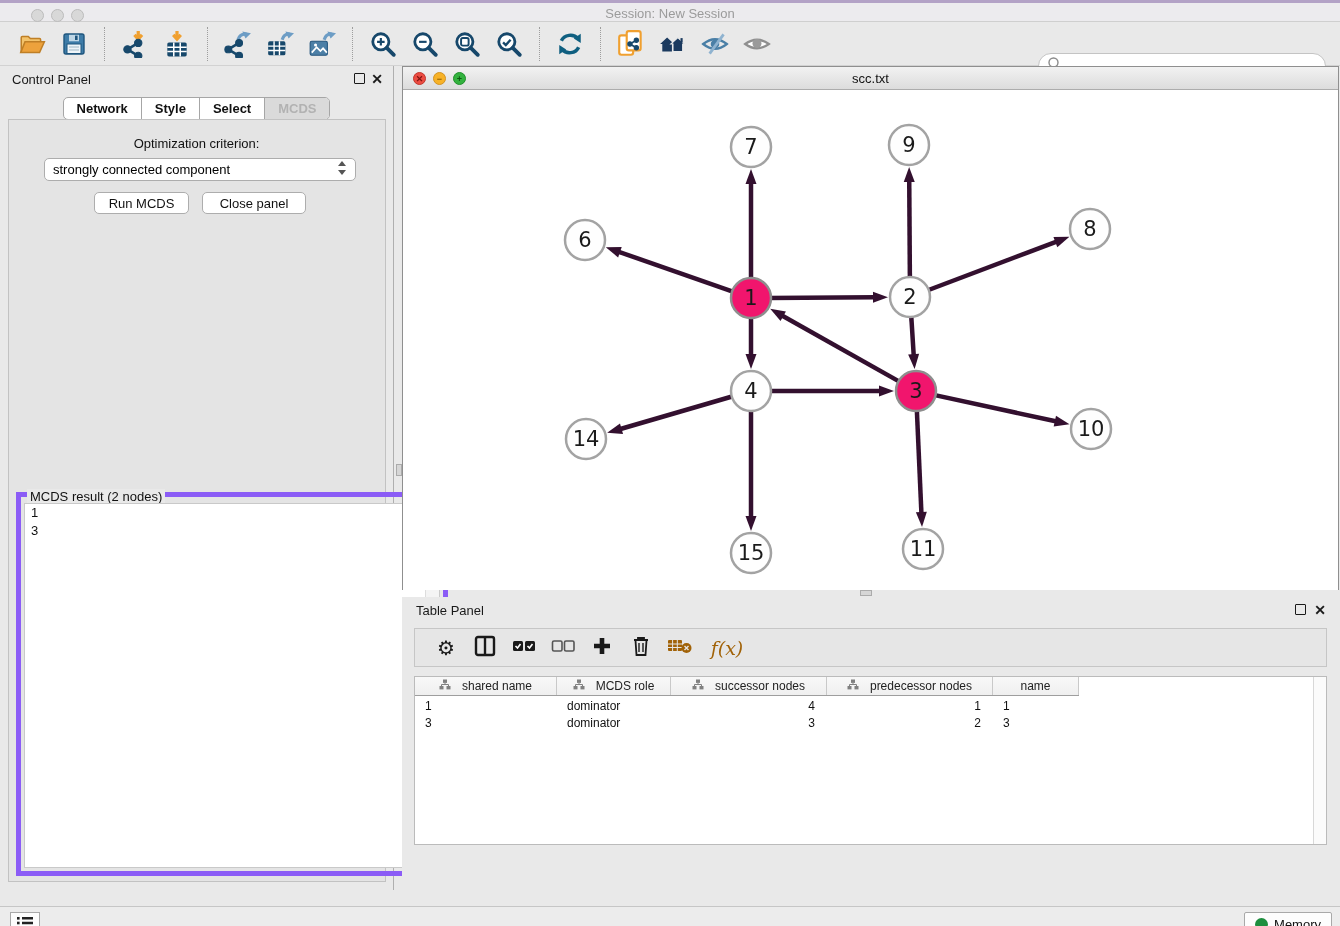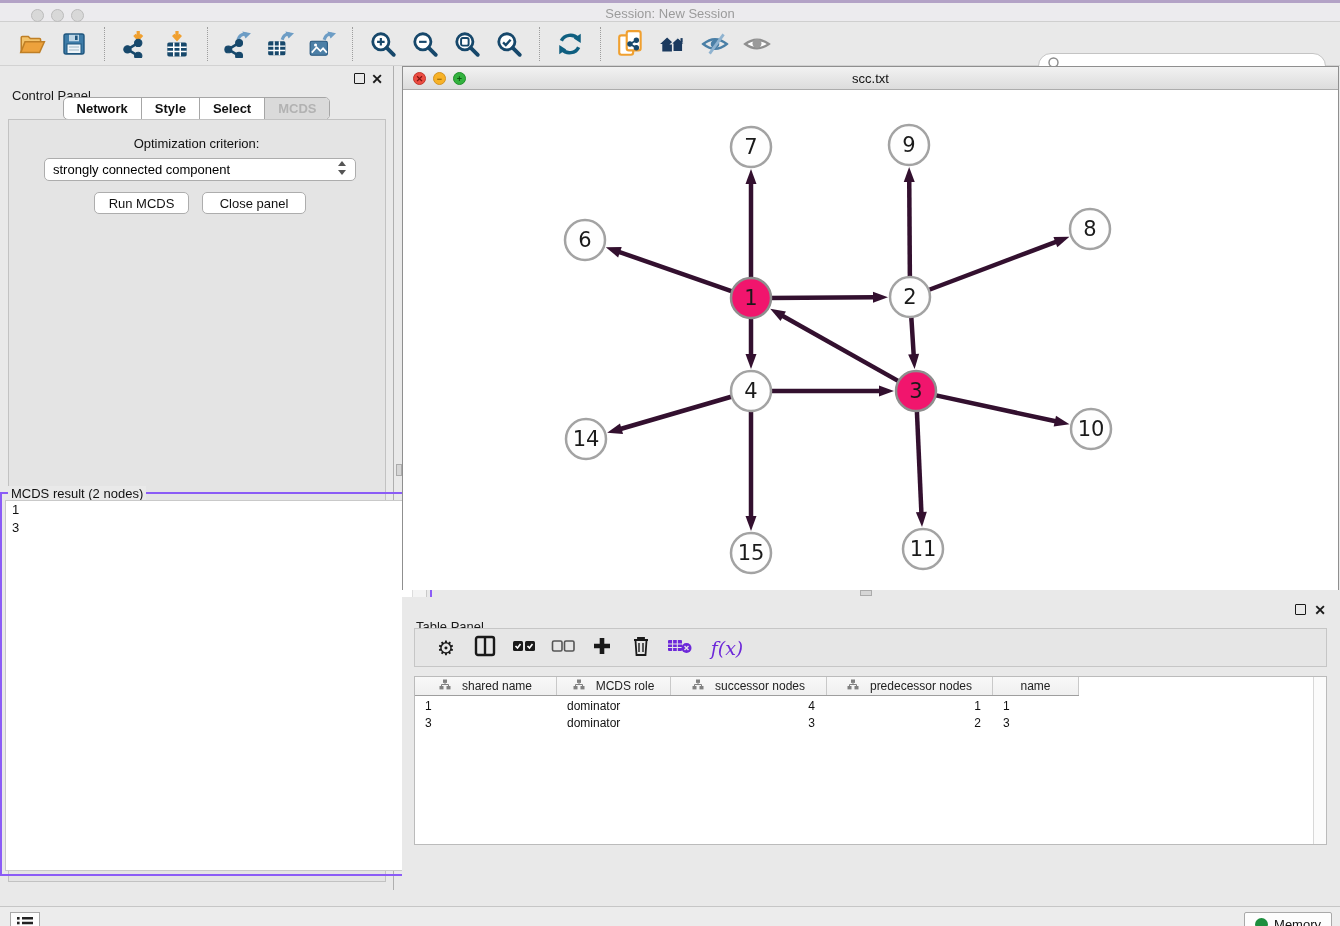--- a/index.html
+++ b/index.html
@@ -21,40 +21,40 @@
   .tb-sep { width:1px; height:34px; border-left:1px dotted #9D9D9D; margin:0 4px; }
   .tb-btn { width:42px; height:38px; display:flex; align-items:center; justify-content:center; cursor:pointer; }
   .tb-btn svg { display:block; }
   #searchbox { position:absolute; right:14px; top:31px; width:288px; height:26px;
     background:#fff; border:1px solid #C4C4C4; border-radius:13px; display:flex; align-items:center; padding-left:8px; }
   #searchbox input { border:none; outline:none; flex:1; font-size:13px; background:transparent; height:20px; }
 
   
   #control-panel { position:absolute; left:0; top:66px; width:394px; height:824px;
     background:#E9E9E9; border-right:1px solid #AFAFAF; }
-  .panel-head { position:absolute; left:12px; top:6px; font-size:13px; color:#1A1A1A;margin-top:16px; }
+  .panel-head { position:absolute; left:12px; top:6px; font-size:13px; color:#1A1A1A; }
   .float-icon { position:absolute; width:11px; height:11px; border:1.5px solid #1A1A1A; border-radius:1px; cursor:pointer; }
   .close-icon { position:absolute; font-size:14px; font-weight:bold; color:#1A1A1A; cursor:pointer; line-height:11px; }
   .seg { display:inline-flex; background:#fff; border:1px solid #A6A6A6; border-radius:5px;
     overflow:hidden; font-size:13px; font-weight:600; color:#111; }
   .seg > div { padding:3px 13px; border-left:1px solid #A6A6A6; cursor:pointer; white-space:nowrap; }
   .seg > div:first-child { border-left:none; }
   .seg > div.disabled { background:#DADADA; color:#B2B2B2; }
   #cp-tabs { position:absolute; left:0; right:0; top:31px; display:flex; justify-content:center; }
   #cp-content { position:absolute; left:8px; top:53px; width:378px; height:763px;
     background:#E4E4E4; border:1px solid #C2C2C2; }
   #opt-label { position:absolute; left:0; right:0; top:70px; text-align:center; font-size:13px; color:#111; }
   #opt-select { position:absolute; left:44px; top:92px; width:312px; height:23px; background:#fff;
     border:1px solid #ADADAD; border-radius:5px; font-size:13px; display:flex; align-items:center;
     padding:0 8px; cursor:pointer; }
   #opt-select .val { flex:1; }
   .btn { position:absolute; height:22px; background:#fff; border:1px solid #ADADAD; border-radius:5px;
     font-size:13px; color:#111; display:flex; align-items:center; justify-content:center; cursor:pointer; padding:0 12px; }
-  #result-fs { position:absolute; left:0; top:426px; width:432px; height:384px;
-    border:2px solid #8b5cf6; }
+  #result-fs { position:absolute; left:16px; top:426px; width:432px; height:384px;
+    border:5px solid #8b5cf6; }
   #result-legend { position:absolute; left:6px; top:-8px; background:#E9E9E9; padding:0 3px; font-size:13px; color:#111; }
   #result-box { position:absolute; left:3px; top:6px; right:3px; bottom:3px; background:#fff;
     border:1px solid #C9C9C9; font-size:13px; color:#111; }
   #result-box .line { padding:1px 6px; line-height:16px; }
   #result-scroll { position:absolute; top:0; right:0; bottom:0; width:14px; background:#F4F4F4; border-left:1px solid #DDD; }
 
   
   #net-window { position:absolute; left:402px; top:66px; width:937px; height:524px;
     background:#fff; border:1px solid #8F8F8F; }
   #net-titlebar { position:absolute; left:0; top:0; right:0; height:23px;
@@ -64,21 +64,21 @@
     font-size:9px; font-weight:bold; text-align:center; line-height:13px; cursor:pointer; }
   #net-canvas { position:absolute; left:0; top:23px; width:935px; height:500px; background:#fff; }
   #graph-svg text { font-family:"DejaVu Sans", sans-serif; }
   .split-handle { position:absolute; background:#D6D6D6; border:1px solid #ABABAB; }
 
   
   #table-panel { position:absolute; left:402px; top:597px; width:938px; height:293px; background:#E9E9E9; }
   #tp-toolbar { position:absolute; left:12px; top:31px; width:913px; height:39px;
     background:#E6E6E6; border:1px solid #C6C6C6; display:flex; align-items:center; gap:9px; padding-left:16px; }
   .tp-btn { width:30px; height:30px; display:flex; align-items:center; justify-content:center; cursor:pointer; color:#1A1A1A; }
-  .tp-btn.disabled { color:#6d28d9; cursor:default; }
+  .tp-btn.disabled { color:#a16207; cursor:default; }
   #tp-table { position:absolute; left:12px; top:79px; width:913px; height:169px; background:#fff; border:1px solid #BBB; }
   #tp-header { position:absolute; left:0; top:0; height:19px; display:flex;
     background:linear-gradient(#F8F8F8,#EFEFEF); border-bottom:1px solid #9E9E9E; }
   .th { display:flex; align-items:center; justify-content:center; gap:11px; font-size:12px; color:#222;
     border-right:1px solid #C9C9C9; height:18px; cursor:pointer; }
   .tr { position:absolute; left:0; display:flex; height:17px; }
   .td { font-size:12px; color:#111; display:flex; align-items:center; }
   .td.r { justify-content:flex-end; }
   #tp-scroll { position:absolute; top:0; right:0; bottom:0; width:13px; background:#FBFBFB; border-left:1px solid #D8D8D8; }
   #tp-tabs { position:absolute; left:0; right:0; top:264px; display:flex; justify-content:center; }

